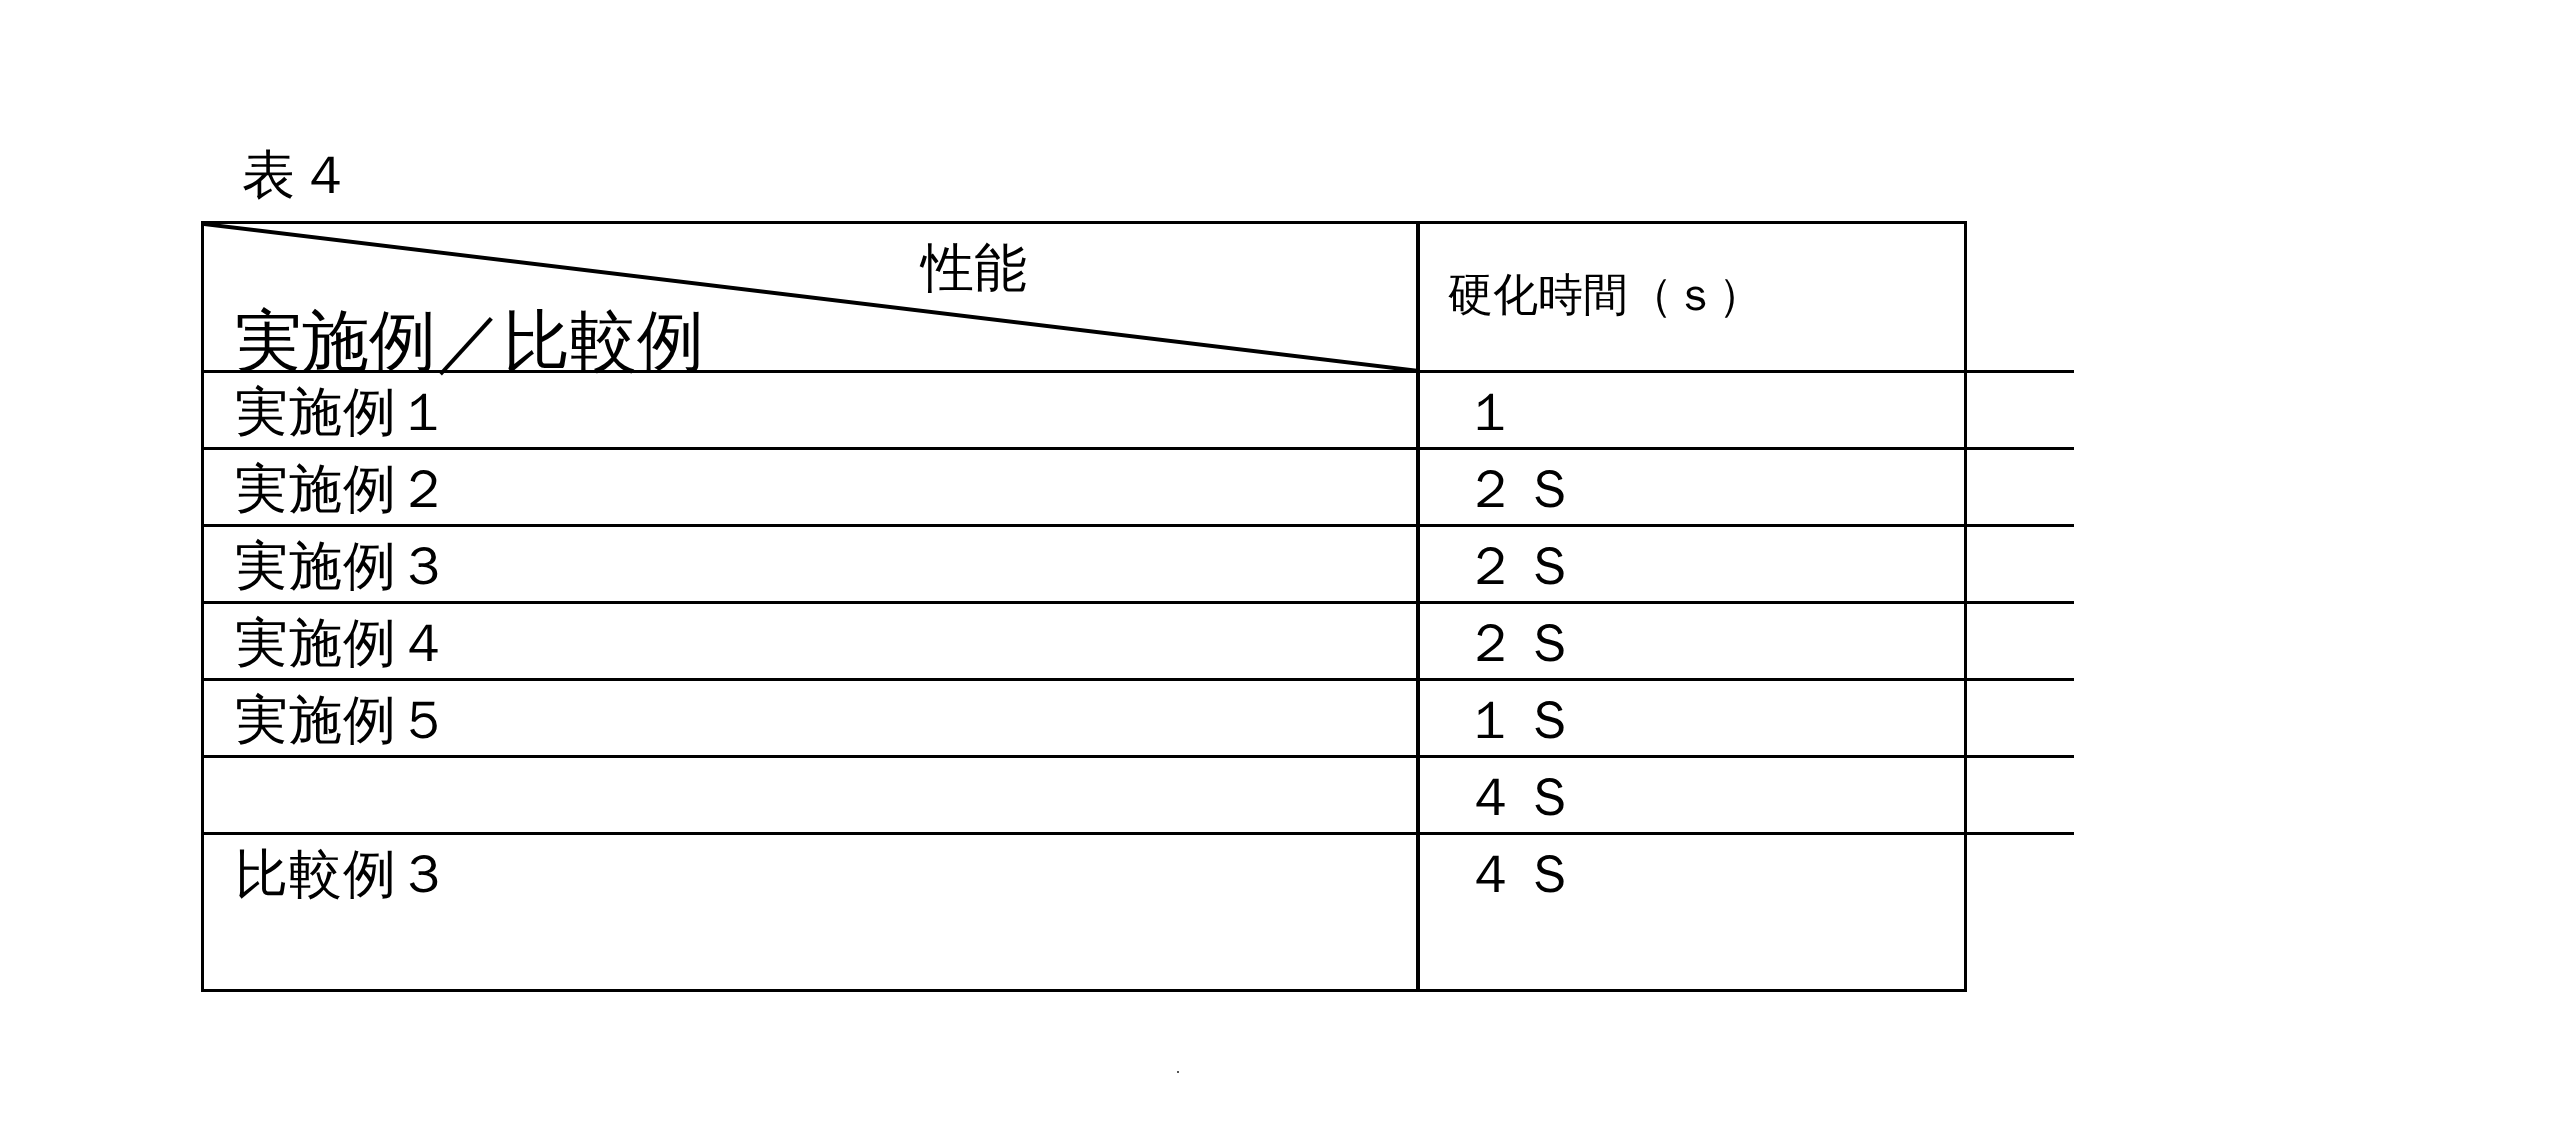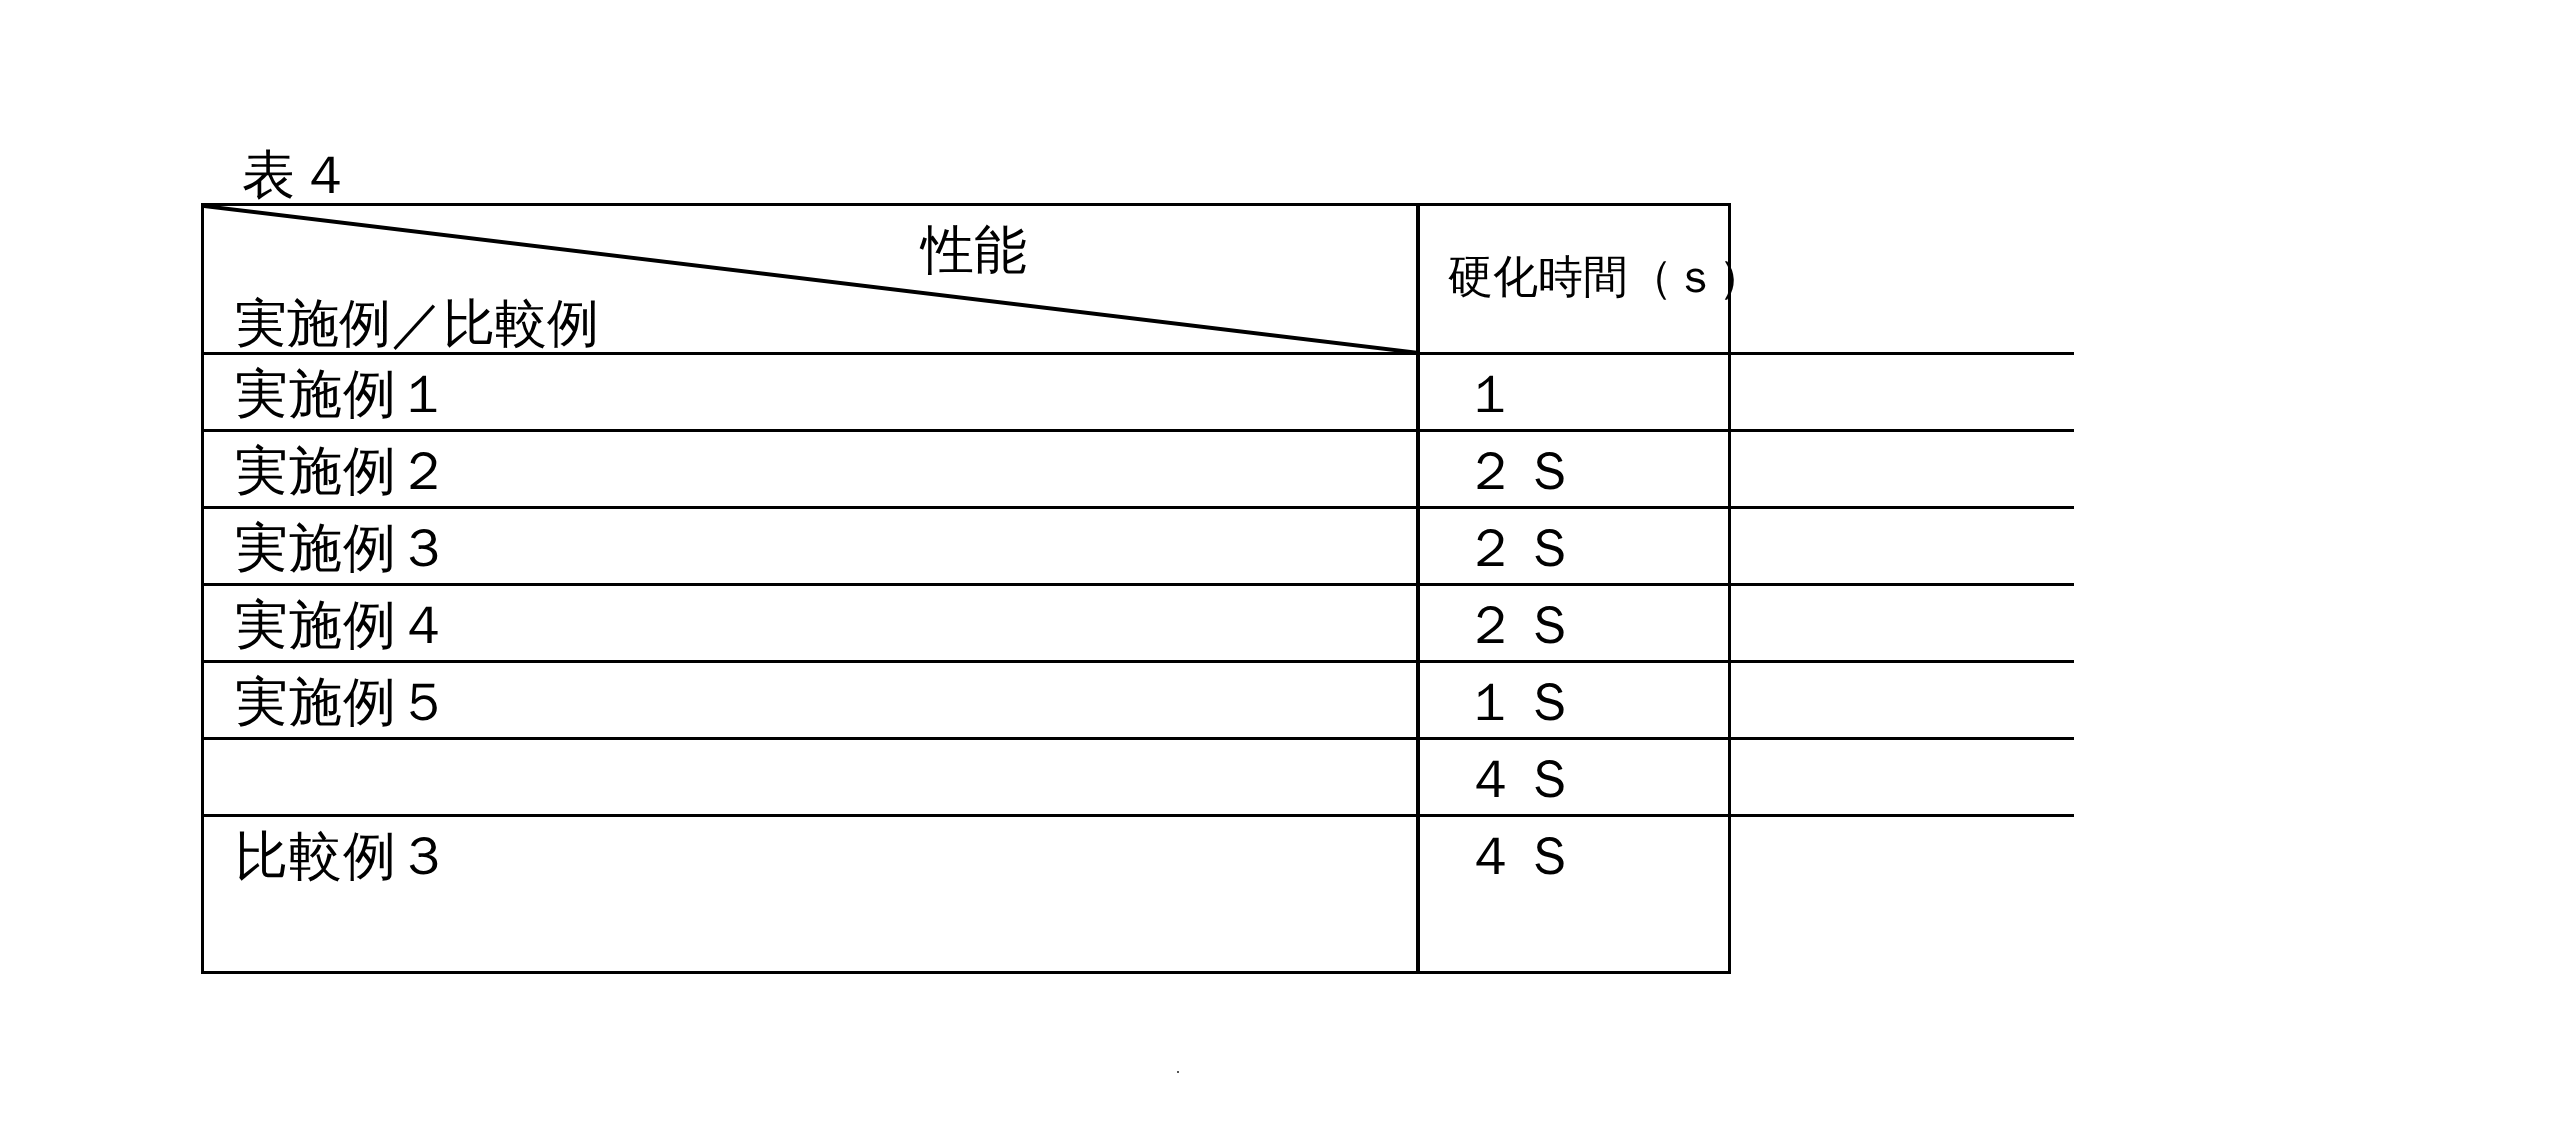--- a/index.html
+++ b/index.html
@@ -21,22 +21,22 @@
     top: 145px;
     font-size: 53px;
     line-height: 59px;
     letter-spacing: 3.9px;
     white-space: nowrap;
     margin-left: 20px;
   }
   .table-wrap {
     position: absolute;
     left: 201px;
-    top: 203px;
-    width: 1530px;
+    top: 221px;
+    width: 1766px;
     height: 771px;
     box-sizing: border-box;
     border: 3.9px solid #000;
     padding-left: 12px;
   }
   .header-row {
     position: absolute;
     left: 0;
     top: 0;
     width: 1870px;
@@ -64,21 +64,21 @@
     left: 717px;
     top: 13.8px;
     font-size: 53px;
     line-height: 59px;
     white-space: nowrap;
   }
   .hdr-rowlabel {
     position: absolute;
     left: 31px;
     top: 88px;
-    font-size: 52px;
+    font-size: 67px;
     line-height: 59px;
     white-space: nowrap;
   }
   .hdr-col {
     position: absolute;
     left: 1244px;
     top: 41px;
     font-size: 45px;
     line-height: 59px;
     white-space: nowrap;

